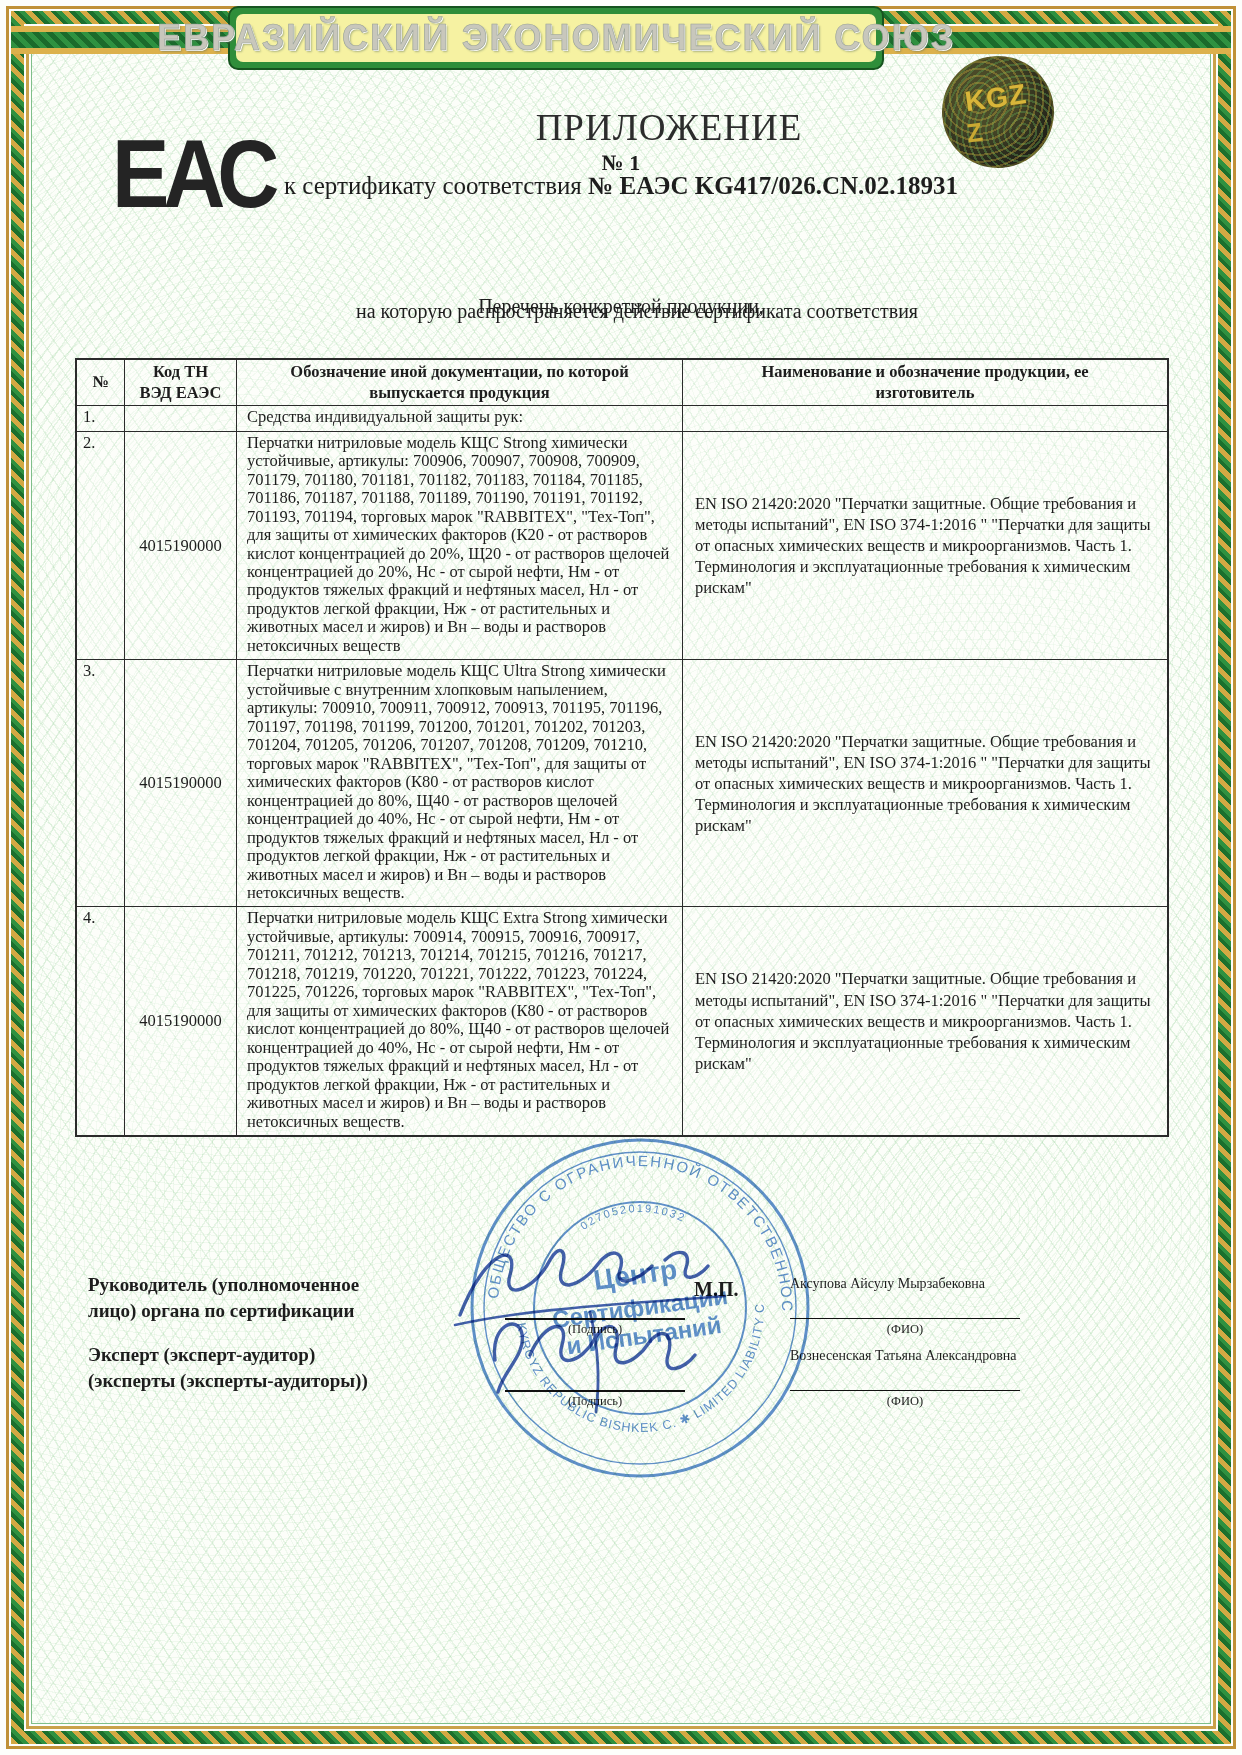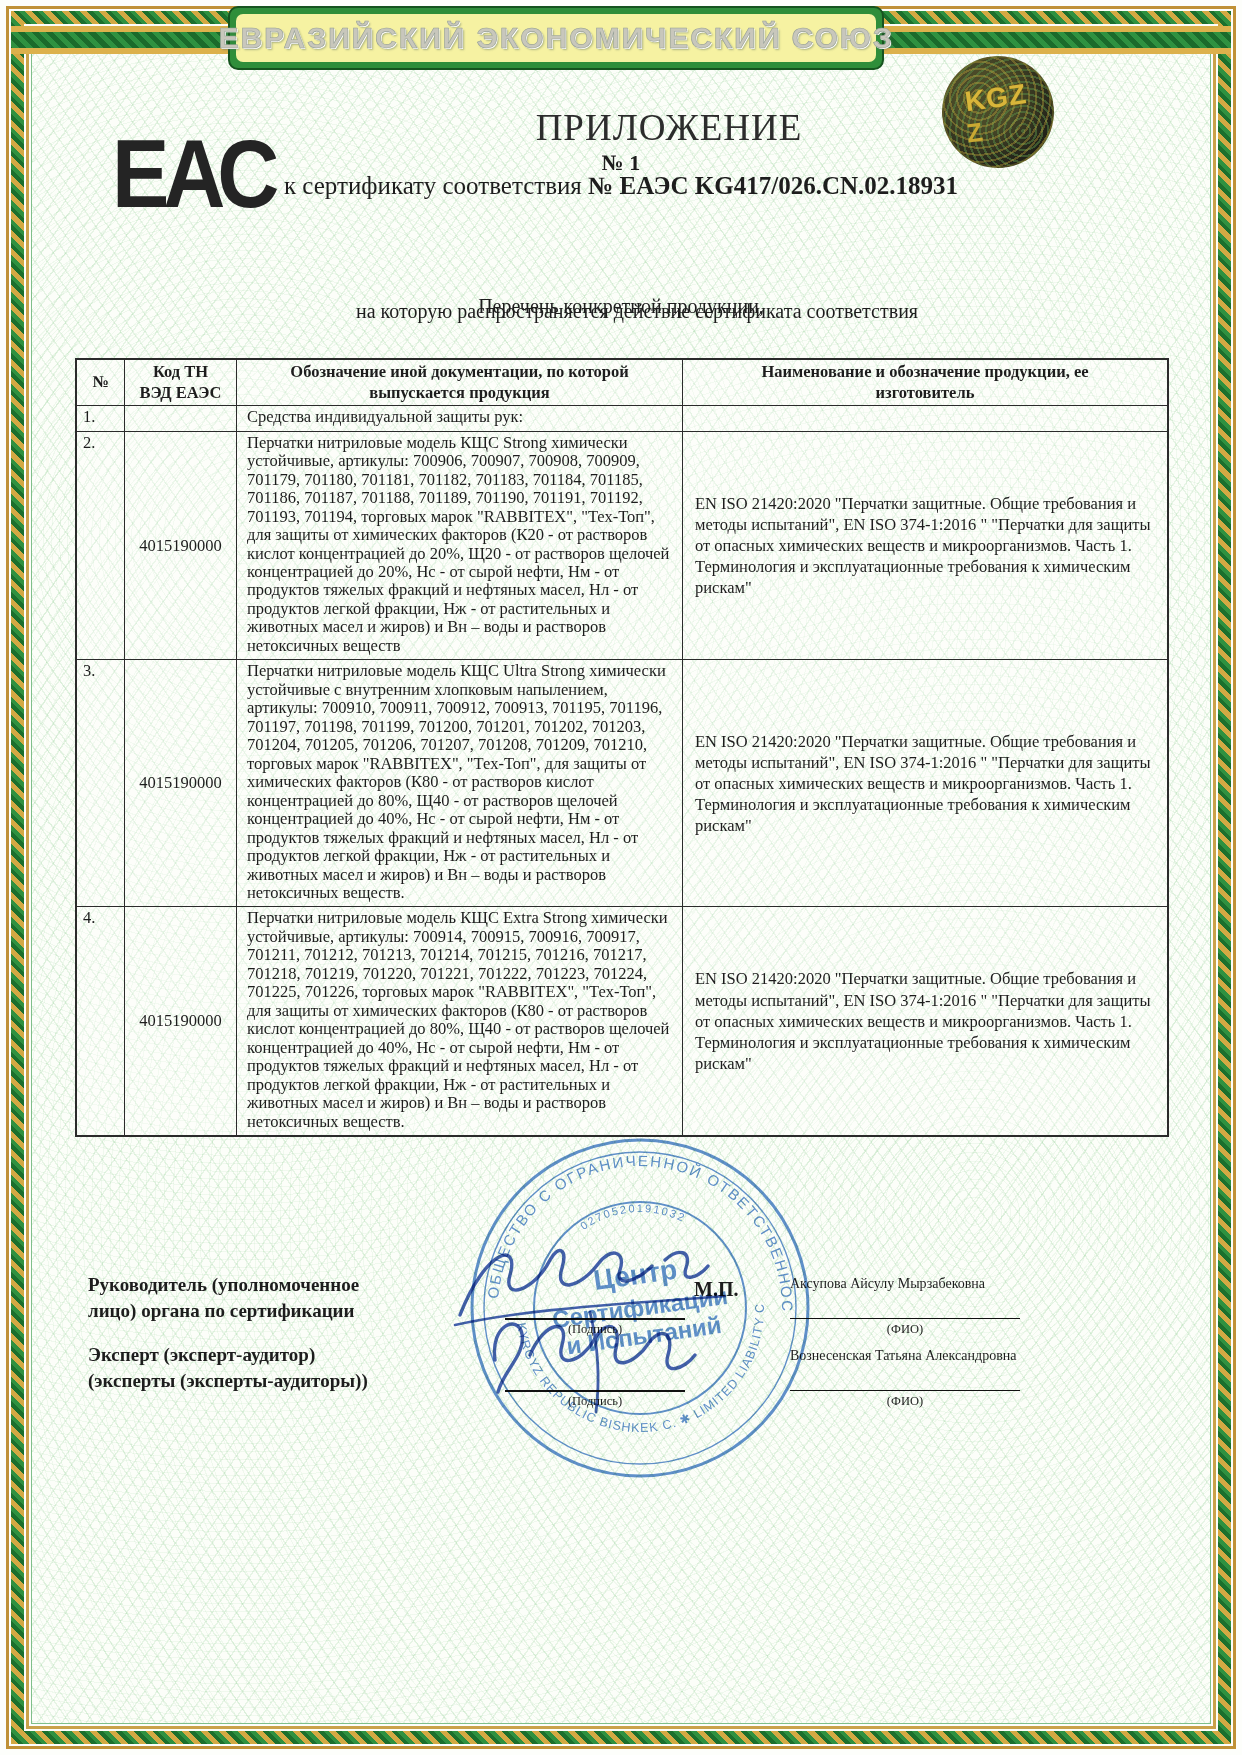--- a/index.html
+++ b/index.html
@@ -35,21 +35,21 @@
   .banner {
     position:absolute; left:228px; top:6px; width:652px; height:60px;
     background:#2f8e3a; border:2px solid #17541f; border-radius:10px;
     display:flex; align-items:center; justify-content:center;
   }
   .banner-inner {
     position:absolute; inset:6px; background:#f6f2a2; border-radius:7px;
     display:flex; align-items:center; justify-content:center;
   }
   .banner-text {
-    font-family:"Liberation Sans", sans-serif; font-weight:bold; font-size:30px;
+    font-family:"Liberation Sans", sans-serif; font-weight:bold; font-size:36px;
     letter-spacing:2px; color:#c8c7bc; -webkit-text-stroke:0.6px #97a097;
     text-shadow:1px 1px 0 #ffffff, 2px 2px 2px rgba(90,110,90,.45);
     white-space:nowrap;
   }
   
   .eac {
     position:absolute; left:112px; top:126px; width:100px; height:95px;
     font-family:"Liberation Sans", sans-serif; font-weight:bold;
     font-size:86px; line-height:95px; letter-spacing:-6px; color:#242424;
     transform:scaleY(1.12); text-align:center;

